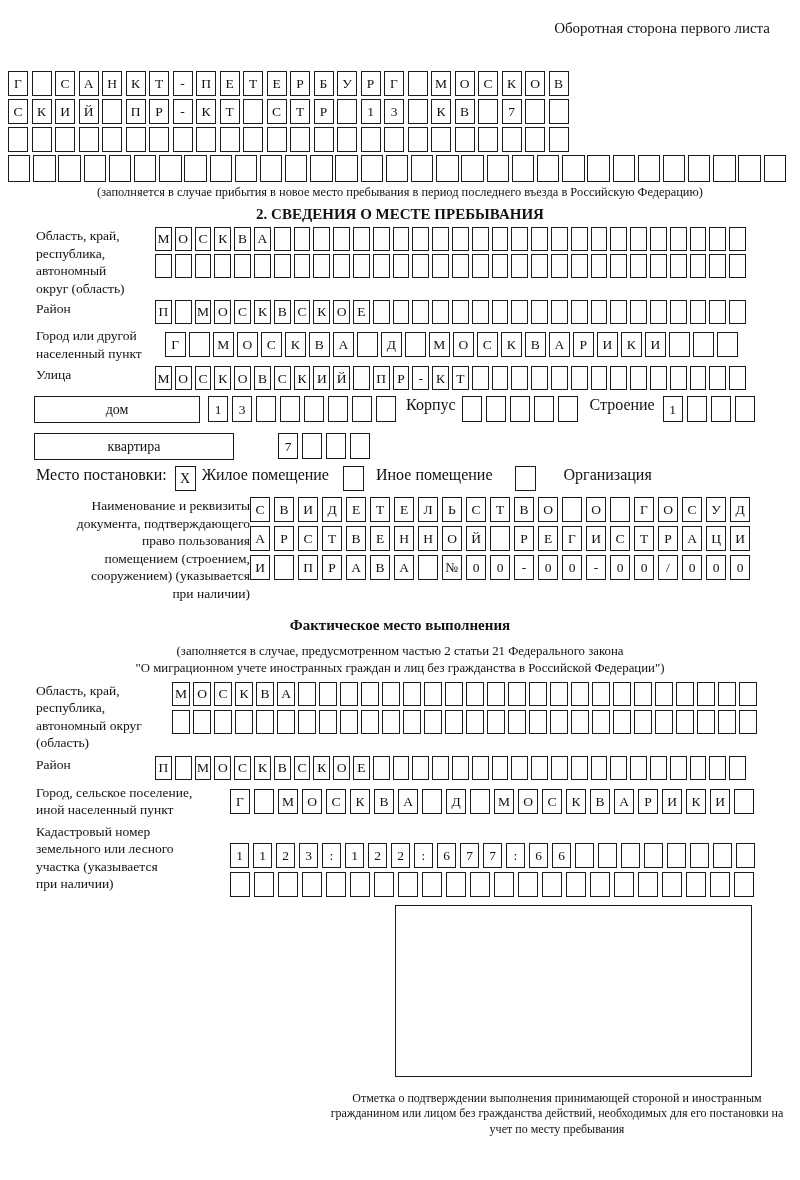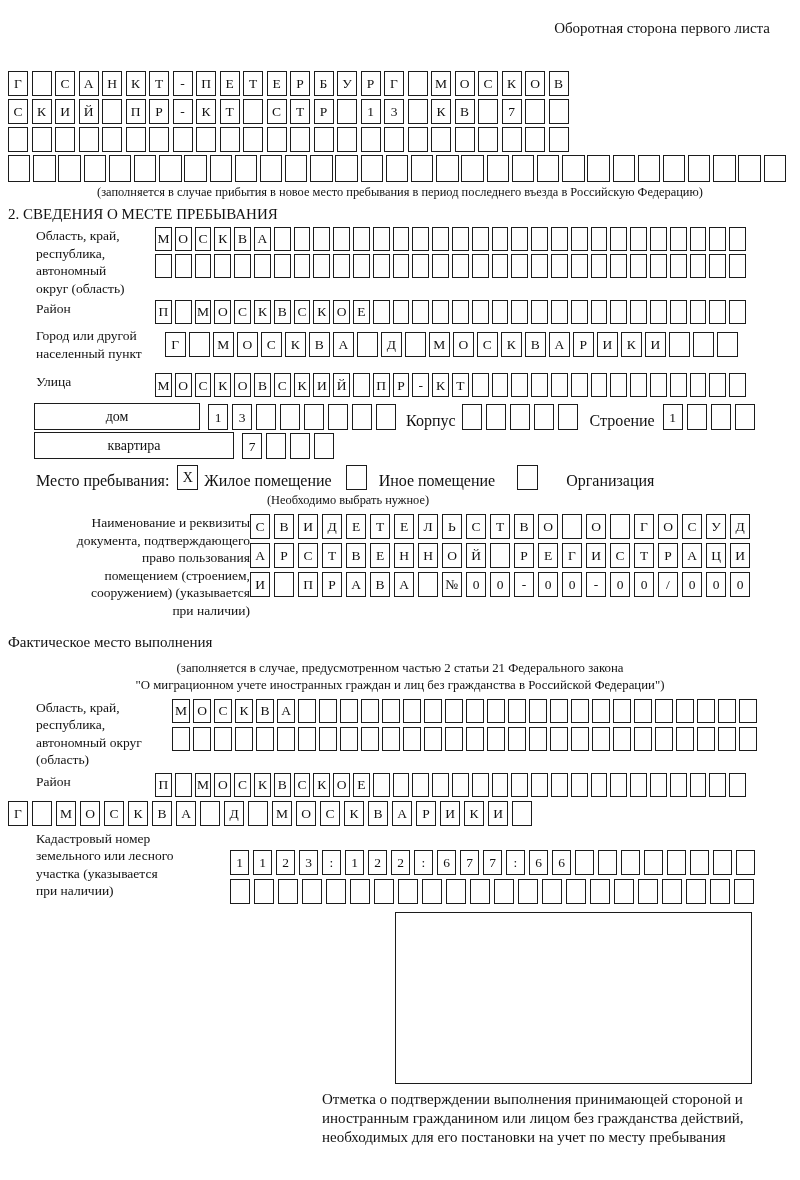--- a/index.html
+++ b/index.html
@@ -16,26 +16,26 @@
   .c31{gap:2.8px}.c31 .cell{width:22.4px;height:27px;}
   .c30{gap:3px}.c30 .cell{width:16.8px;height:24px;}
   .c24b{gap:3.5px}.c24b .cell{width:20.5px;height:25px;}
   .c21{gap:4px}.c21 .cell{width:20px;height:25px;}
   .c28{gap:3px}.c28 .cell{width:18px;height:24px;}
   .c22{gap:4px}.c22 .cell{width:20px;height:25px;}
   .c23{gap:4px}.c23 .cell{width:19px;height:25px;}
   .csm{gap:4px}.csm .cell{width:20px;height:26px;}
   .caption{font-size:12.4px;}
   .caption.center{text-align:center;}
-  .h-bold{font-weight:normal;font-size:15px;}
+  .h-bold{font-weight:bold;font-size:15px;text-align:center;}
   .namedbox{border:1.6px solid #1c1c1c;display:flex;align-items:center;justify-content:center;font-size:14px;box-sizing:border-box;}
-  .inline-row{display:flex;align-items:flex-end;}
+  .inline-row{display:flex;align-items:flex-start;}
   .chk{width:21px;height:25px;border:1.6px solid #1c1c1c;display:flex;align-items:center;justify-content:center;font-size:14px;box-sizing:border-box;flex:0 0 auto;}
   .stamp-box{border:1.6px solid #1c1c1c;width:357px;height:172px;margin-left:387px;box-sizing:border-box;}
-  .stamp-caption{width:470px;margin-left:314px;text-align:left;font-size:15px;line-height:1.28;margin-top:6px;}
+  .stamp-caption{width:470px;margin-left:314px;text-align:center;font-size:12px;line-height:1.28;margin-top:14px;}
   .opt-label{font-size:16px;}
 </style>
 </head>
 <body>
 
 <div class="page">
 
   <div class="hdr-note">Оборотная сторона первого листа</div>
 
   <div class="field">
@@ -290,21 +290,21 @@
         <span class="cell">Р</span>
         <span class="cell">И</span>
         <span class="cell">К</span>
         <span class="cell">И</span>
         <span class="cell"></span>
         <span class="cell"></span>
         <span class="cell"></span>
       </div>
   </div>
 
-  <div class="field" style="margin-top:11px;">
+  <div class="field" style="margin-top:4px;">
     <div class="flabel" style="width:147px;">Улица</div>
     <div class="cells c30">
         <span class="cell">М</span>
         <span class="cell">О</span>
         <span class="cell">С</span>
         <span class="cell">К</span>
         <span class="cell">О</span>
         <span class="cell">В</span>
         <span class="cell">С</span>
         <span class="cell">К</span>
@@ -355,40 +355,39 @@
       </div>
     <div class="opt-label" style="margin-left:12px;">Строение</div>
     <div class="cells csm" style="margin-left:8px;">
         <span class="cell">1</span>
         <span class="cell"></span>
         <span class="cell"></span>
         <span class="cell"></span>
       </div>
   </div>
 
-  <div class="inline-row" style="margin-top:2px;">
+  <div class="inline-row" style="margin-top:10px;gap:36px;">
     <div class="namedbox" style="margin-left:26px;width:200px;height:27px;">квартира</div>
     <div class="cells csm" style="margin-left:8px;">
         <span class="cell">7</span>
         <span class="cell"></span>
         <span class="cell"></span>
         <span class="cell"></span>
       </div>
   </div>
 
   <div class="inline-row" style="margin-top:6px;">
-    <div class="opt-label" style="margin-left:28px;">Место пребывания:</div>
+    <div class="opt-label" style="margin-left:28px;">Место постановки:</div>
     <div class="chk" style="margin-left:8px;">X</div>
     <div class="opt-label" style="margin-left:6px;font-family:Liberation Serif, serif;">Жилое помещение</div>
     <div class="chk" style="margin-left:14px;"></div>
     <div class="opt-label" style="margin-left:12px;">Иное помещение</div>
     <div class="chk" style="margin-left:22px;"></div>
     <div class="opt-label" style="margin-left:28px;">Организация</div>
   </div>
-  <div class="caption" style="margin-top:3px;width:600px;margin-left:40px;text-align:center;">(Необходимо выбрать нужное)</div>
 
   <div class="field" style="margin-top:6px;">
     <div class="flabel" style="width:242px;text-align:right;">Наименование и реквизиты
 документа, подтверждающего
 право пользования
 помещением (строением,
 сооружением) (указывается
 при наличии)</div>
     <div class="rowstack" style="gap:4px;">
       <div class="cells c21">
@@ -566,20 +565,22 @@
         <span class="cell"></span>
         <span class="cell"></span>
         <span class="cell"></span>
         <span class="cell"></span>
         <span class="cell"></span>
         <span class="cell"></span>
       </div>
   </div>
 
   <div class="field" style="margin-top:4px;align-items:center;">
+    <div class="flabel" style="width:222px;">Город, сельское поселение,
+иной населенный пункт</div>
     <div class="cells c22">
         <span class="cell">Г</span>
         <span class="cell"></span>
         <span class="cell">М</span>
         <span class="cell">О</span>
         <span class="cell">С</span>
         <span class="cell">К</span>
         <span class="cell">В</span>
         <span class="cell">А</span>
         <span class="cell"></span>

